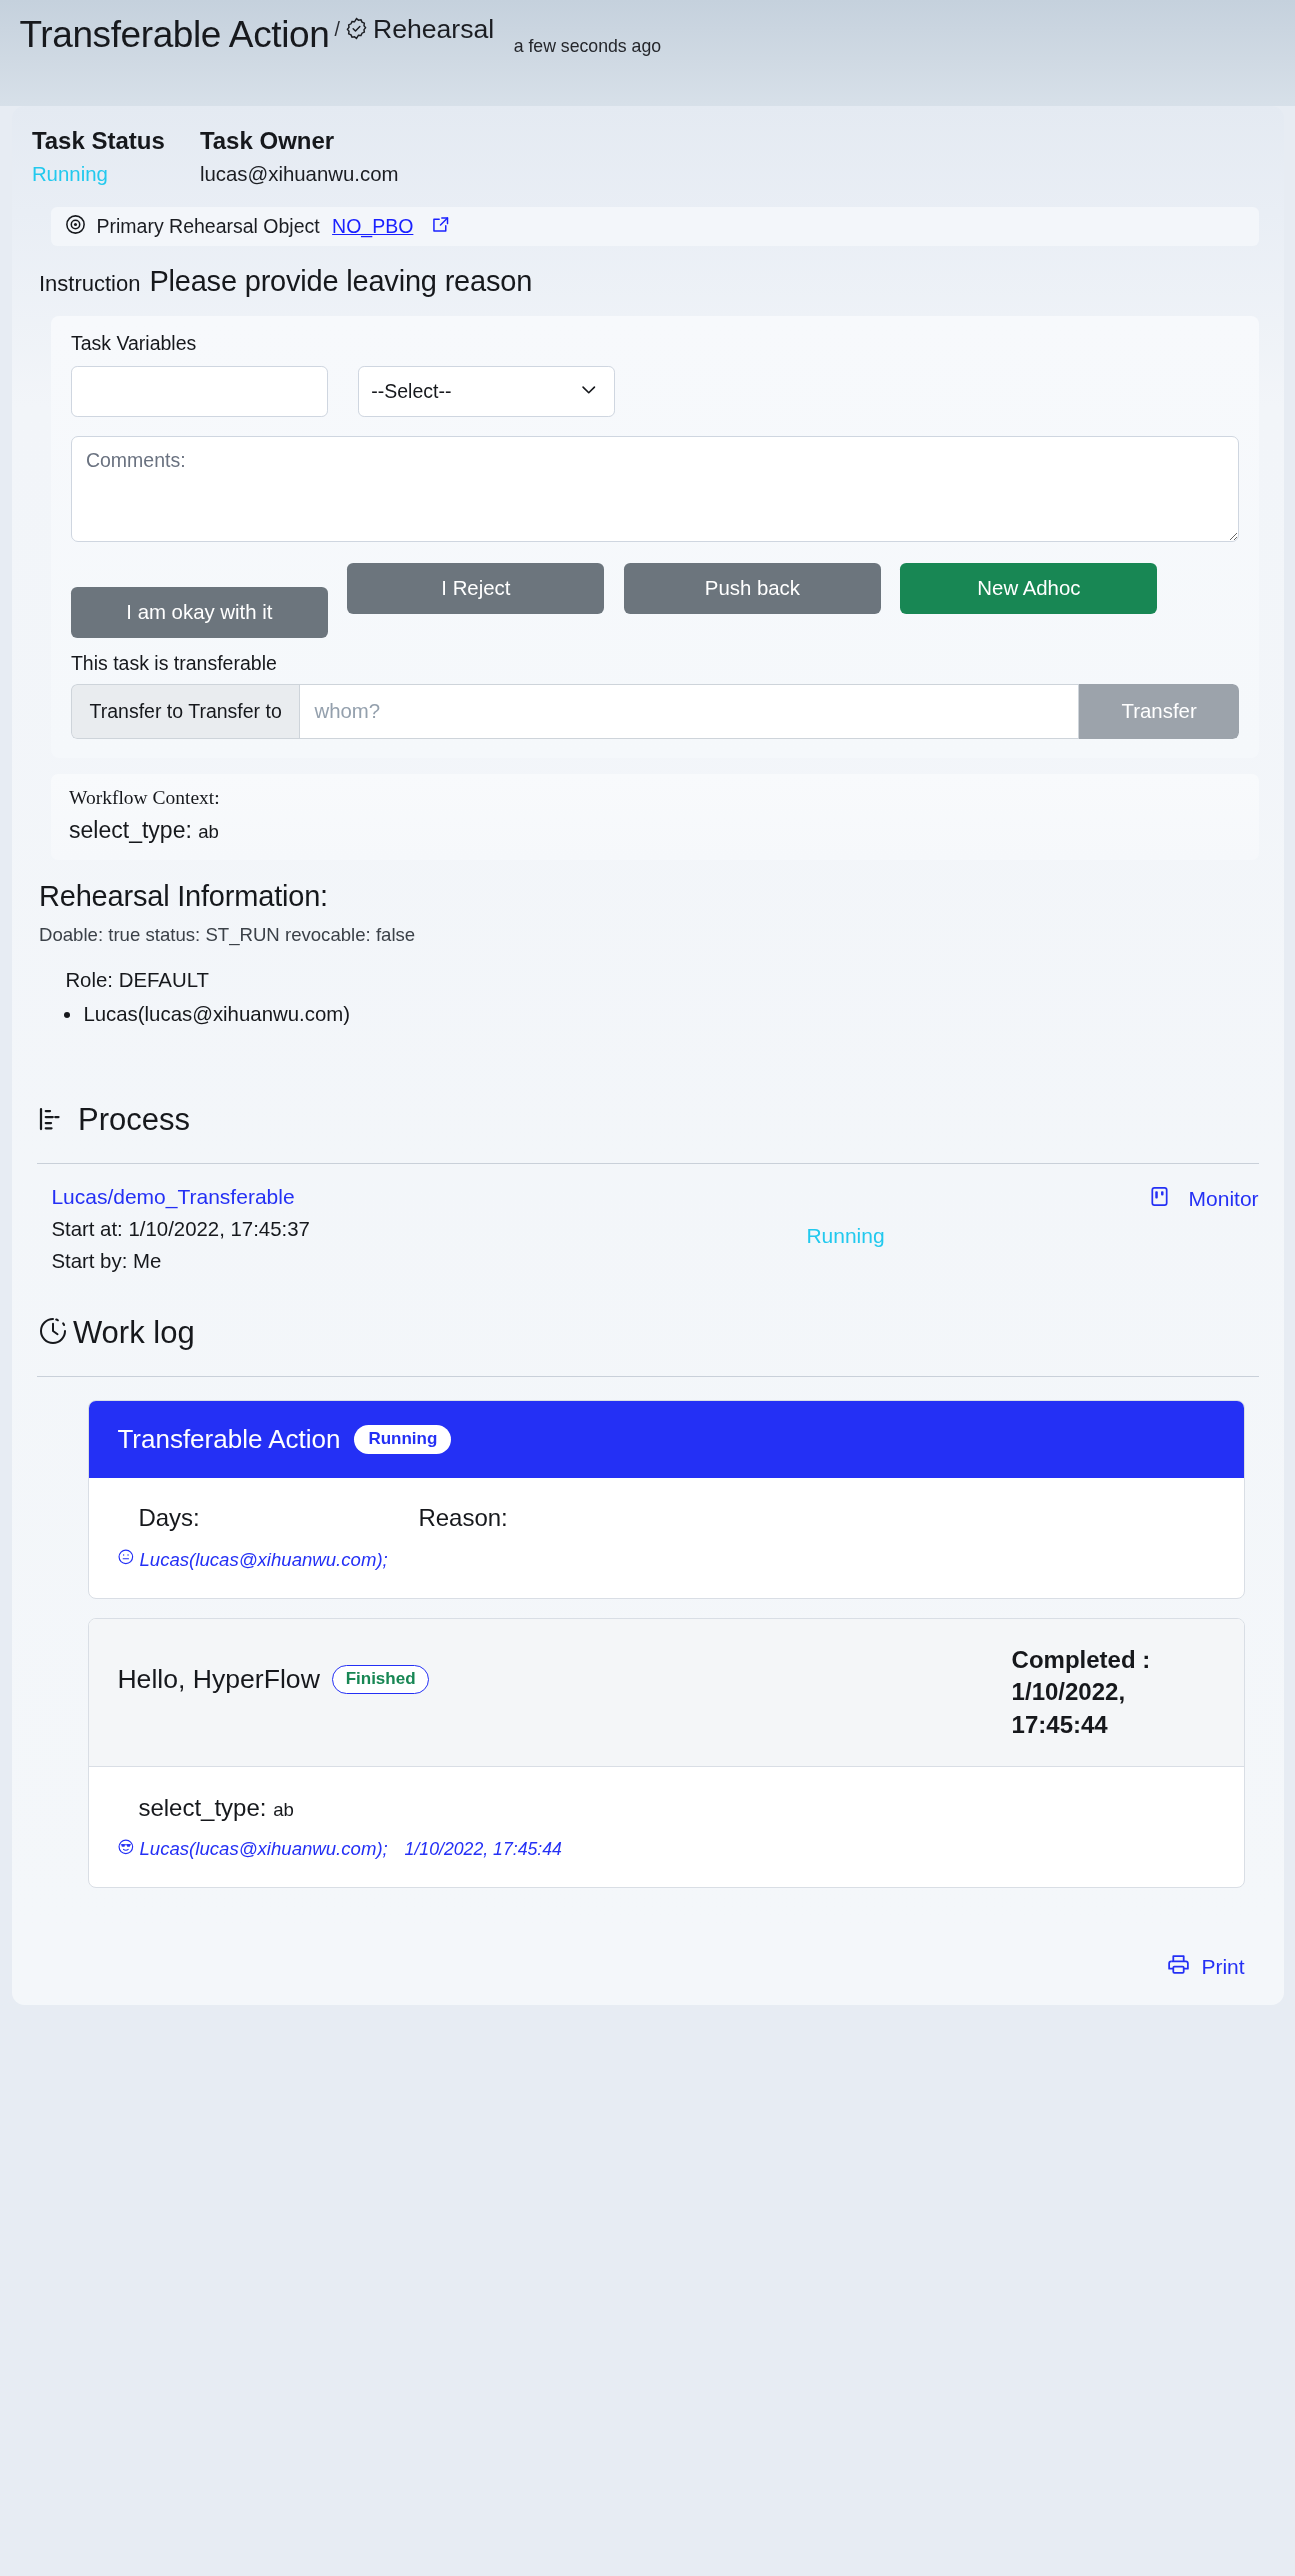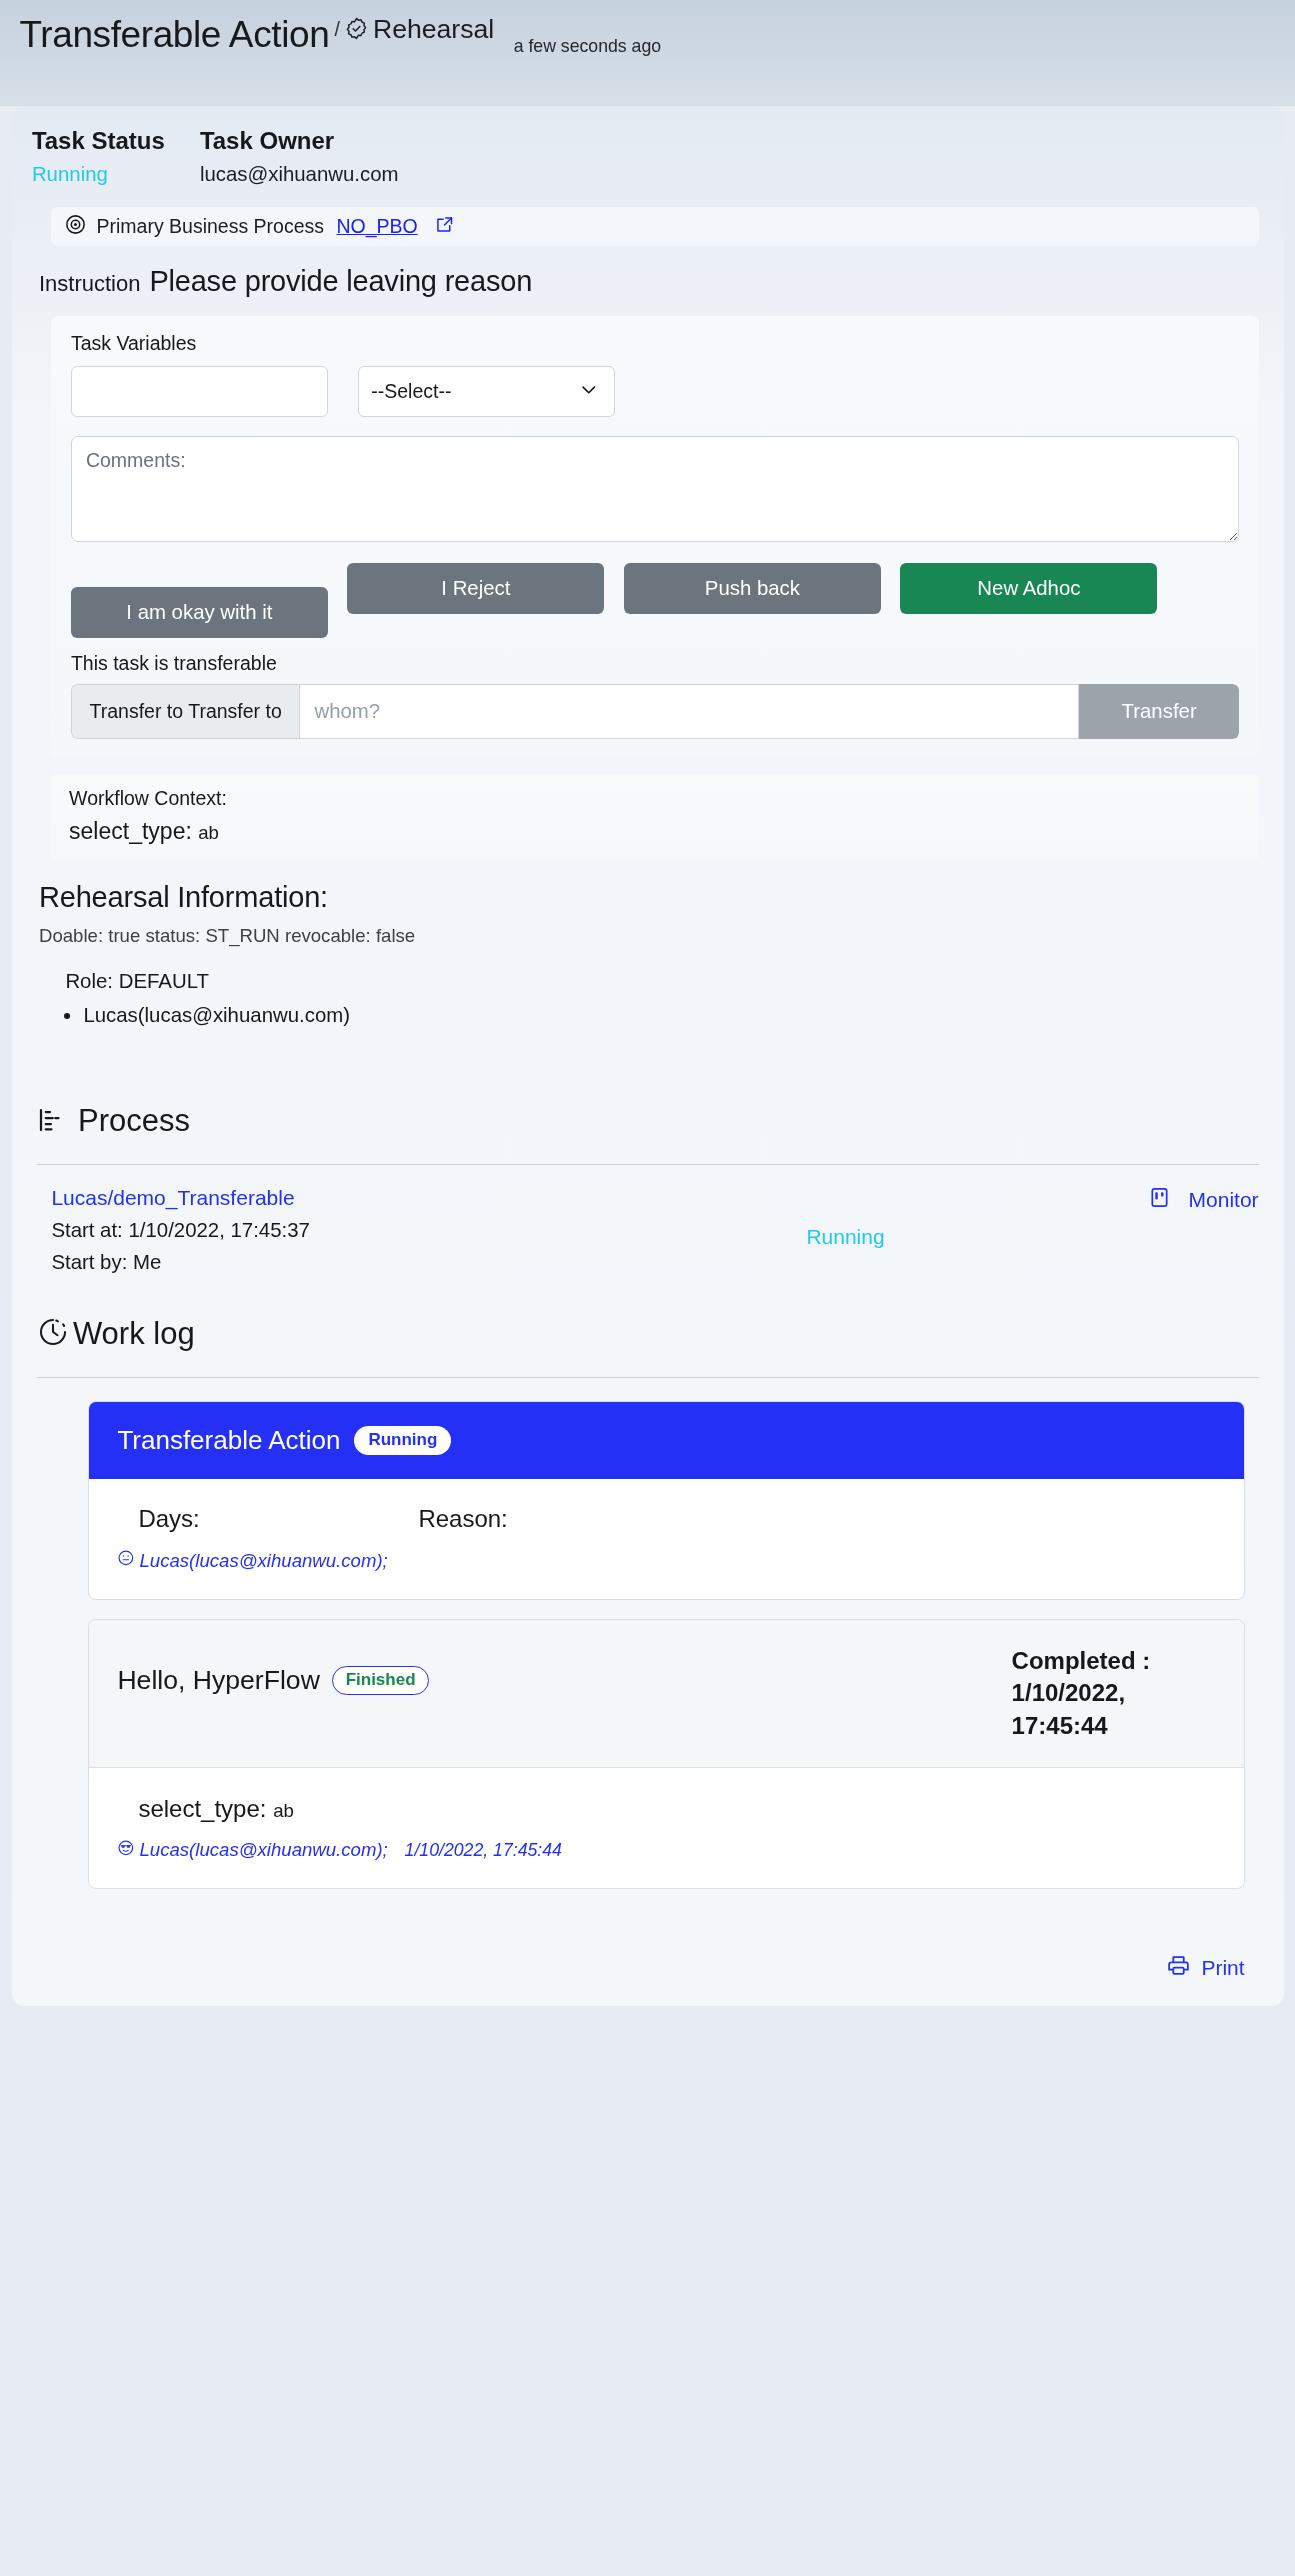--- a/index.html
+++ b/index.html
@@ -227,21 +227,21 @@
     cursor: pointer;
   }
 
   
   .wf-card {
     margin: 16px 25px 0 39px;
     background: linear-gradient(180deg,#f8fafc 0%,#f6f8fb 100%);
     border-radius: 7px;
     padding: 12.4px 17.7px 16px 17.7px;
   }
-  .wf-title { font-size: 19.5px; color:#16181c; }
+  .wf-title { font-size: 19.5px; color:#16181c;font-family:Liberation Serif, serif; }
   .wf-kv { margin-top: 8.9px; font-size: 23px; color:#16181c; }
   .wf-kv .v { font-size: 18.6px; }
 
   .rehearsal-h {
     margin: 19.5px 0 0 26.6px;
     font-size: 29px;
     color: #16181c;
     letter-spacing: -0.2px;
   }
   .rehearsal-sub {
@@ -413,21 +413,21 @@
   </div>
 
   <div class="pbo-bar">
     <span>
       <svg width="23" height="23" viewBox="0 0 24 24" fill="none" stroke="#16181c" stroke-width="1.6">
         <circle cx="12" cy="12" r="9"></circle>
         <circle cx="12" cy="12" r="4.4"></circle>
         <circle cx="12" cy="12" r="1.6" fill="#16181c" stroke="none"></circle>
       </svg>
     </span>
-    <span class="pbo-text">Primary Business Process</span>
+    <span class="pbo-text">Primary Rehearsal Object</span>
     <a class="pbo-link" href="#">NO_PBO</a>
     <span class="ext-icon">
       <svg width="21" height="21" viewBox="0 0 24 24" fill="none" stroke="#1a21ff" stroke-width="1.7" stroke-linecap="round" stroke-linejoin="round">
         <path d="M13.5 4.5H20V11"></path>
         <path d="M20 4.5L12 12.5"></path>
         <path d="M18 13.5V19.5H4.5V6H10.5"></path>
       </svg>
     </span>
   </div>
 

